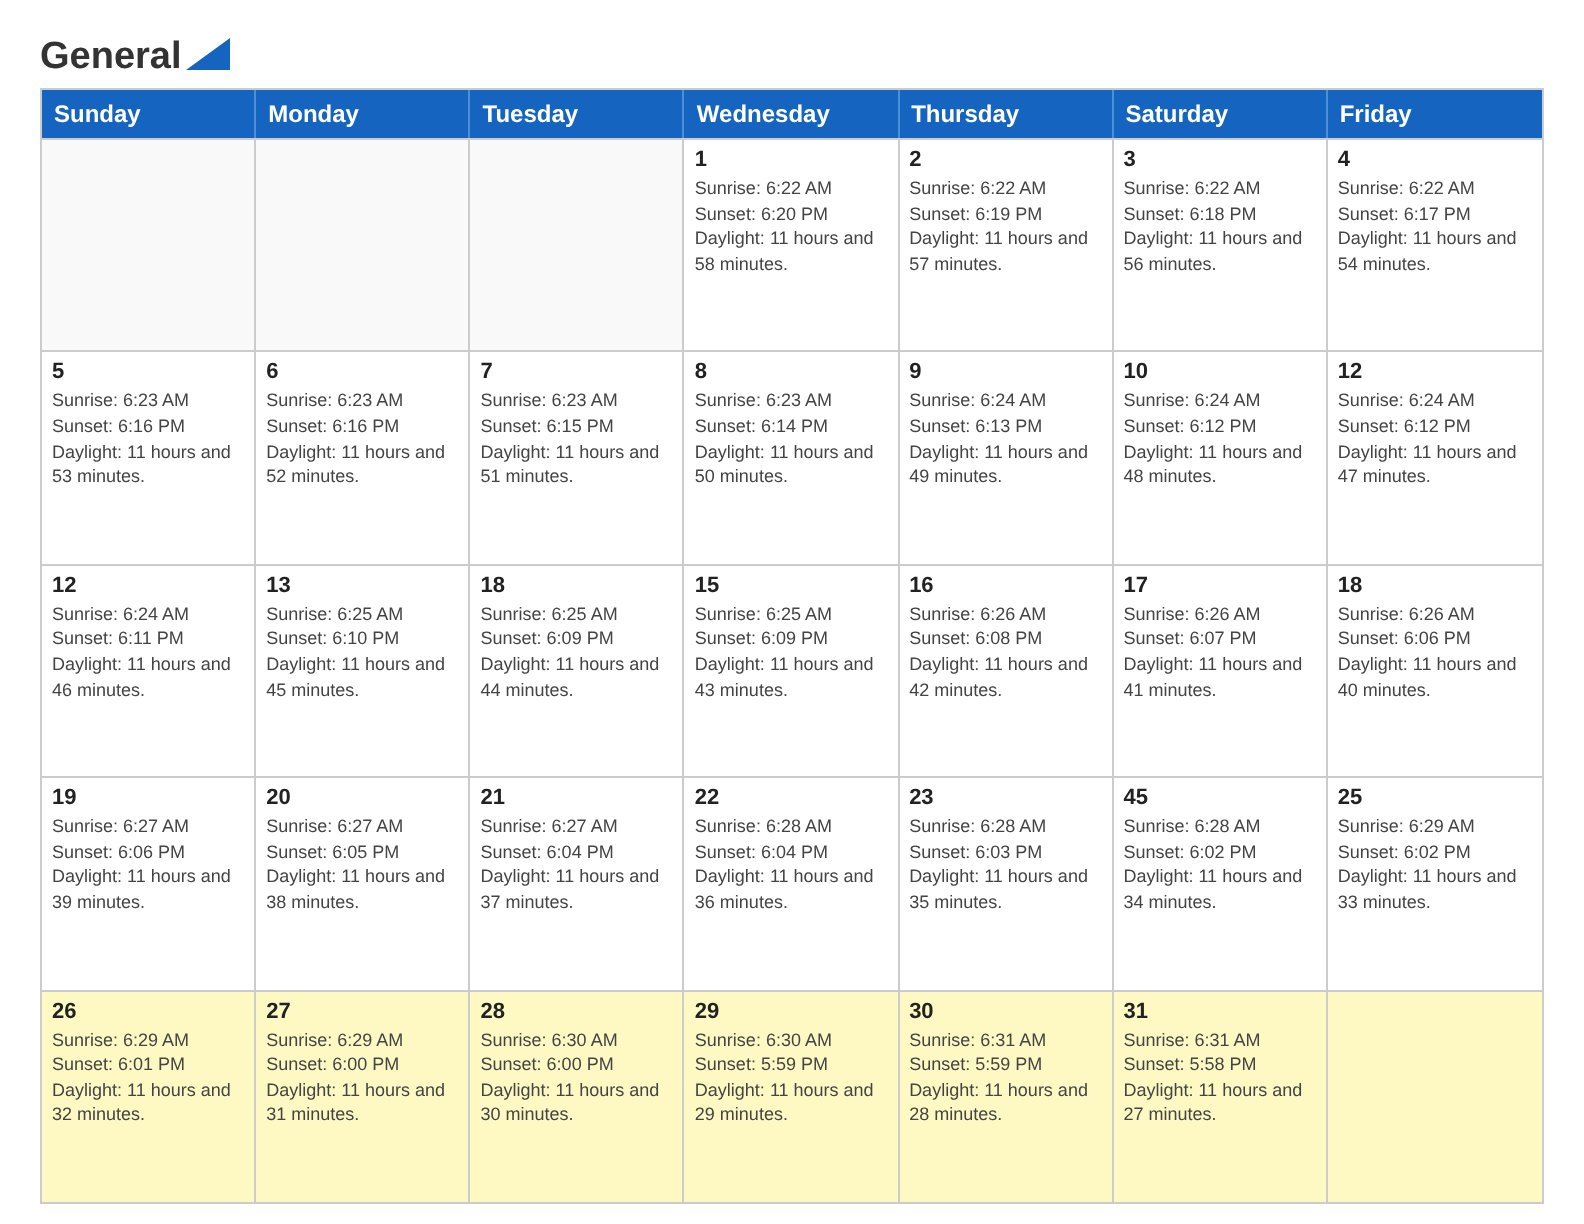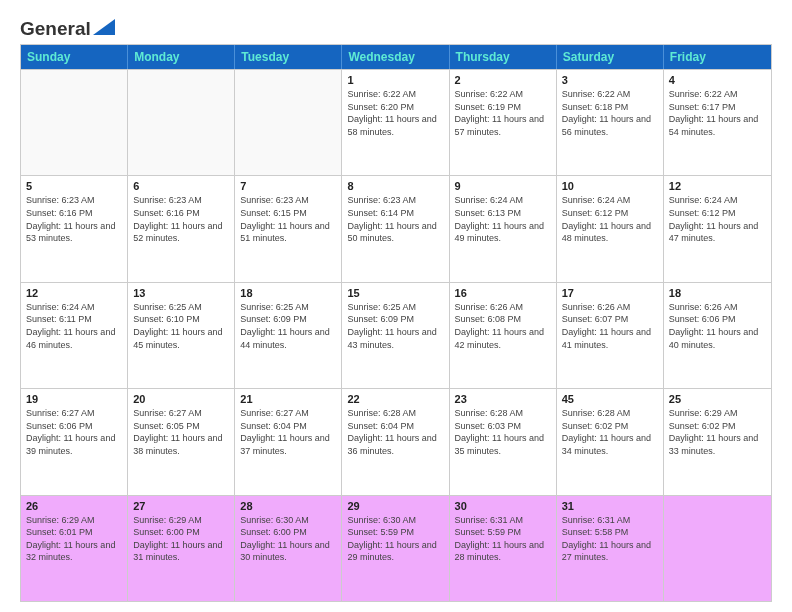--- a/index.html
+++ b/index.html
@@ -48,21 +48,21 @@
       display: flex;
       flex-direction: column;
       border: 1px solid #ccc;
     }
     .cal-header {
       display: grid;
       grid-template-columns: repeat(7, 1fr);
       background: #1565C0;
     }
     .cal-header-cell {
-      color: #5eead4;
+      color: #ffffff;
       font-weight: bold;
       font-size: 12px;
       padding: 5px 6px;
       border-right: 1px solid #4a90d9;
       text-align: left;
     }
     .cal-header-cell:last-child { border-right: none; }
     .cal-body {
       flex: 1;
       display: flex;
@@ -90,21 +90,21 @@
       font-weight: bold;
       color: #222;
       margin-bottom: 2px;
     }
     .day-info {
       font-size: 9px;
       color: #444;
       line-height: 1.4;
     }
     .cal-row-last .cal-cell {
-      background: #f0abfc;
+      background: #fef9c3;
     }
   </style>
 </head>
 <body>
 
 <div class="page">
   <div class="header">
     <div class="logo">
       <div style="display:flex;align-items:center;">
         <span class="logo-general" style="font-size:19px;font-weight:bold;color:#333;">General</span>

